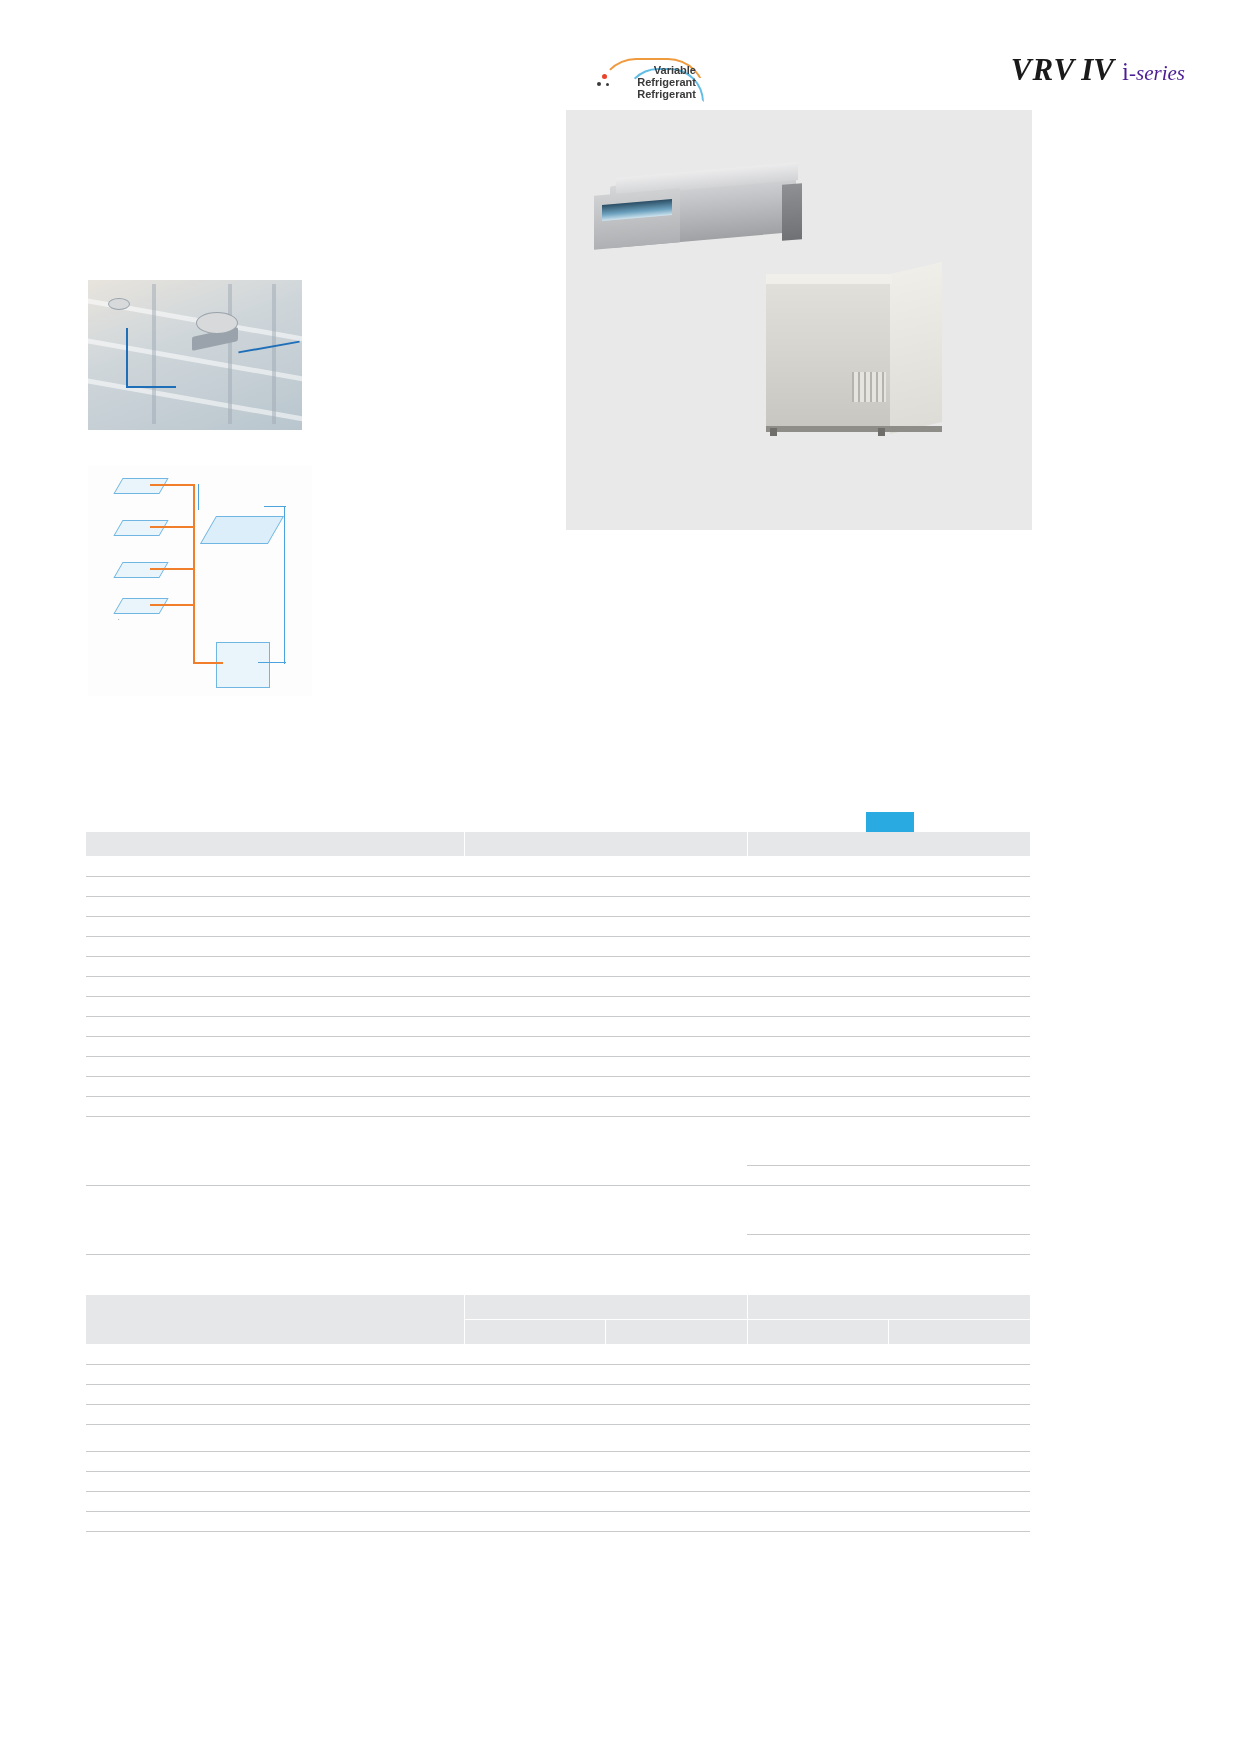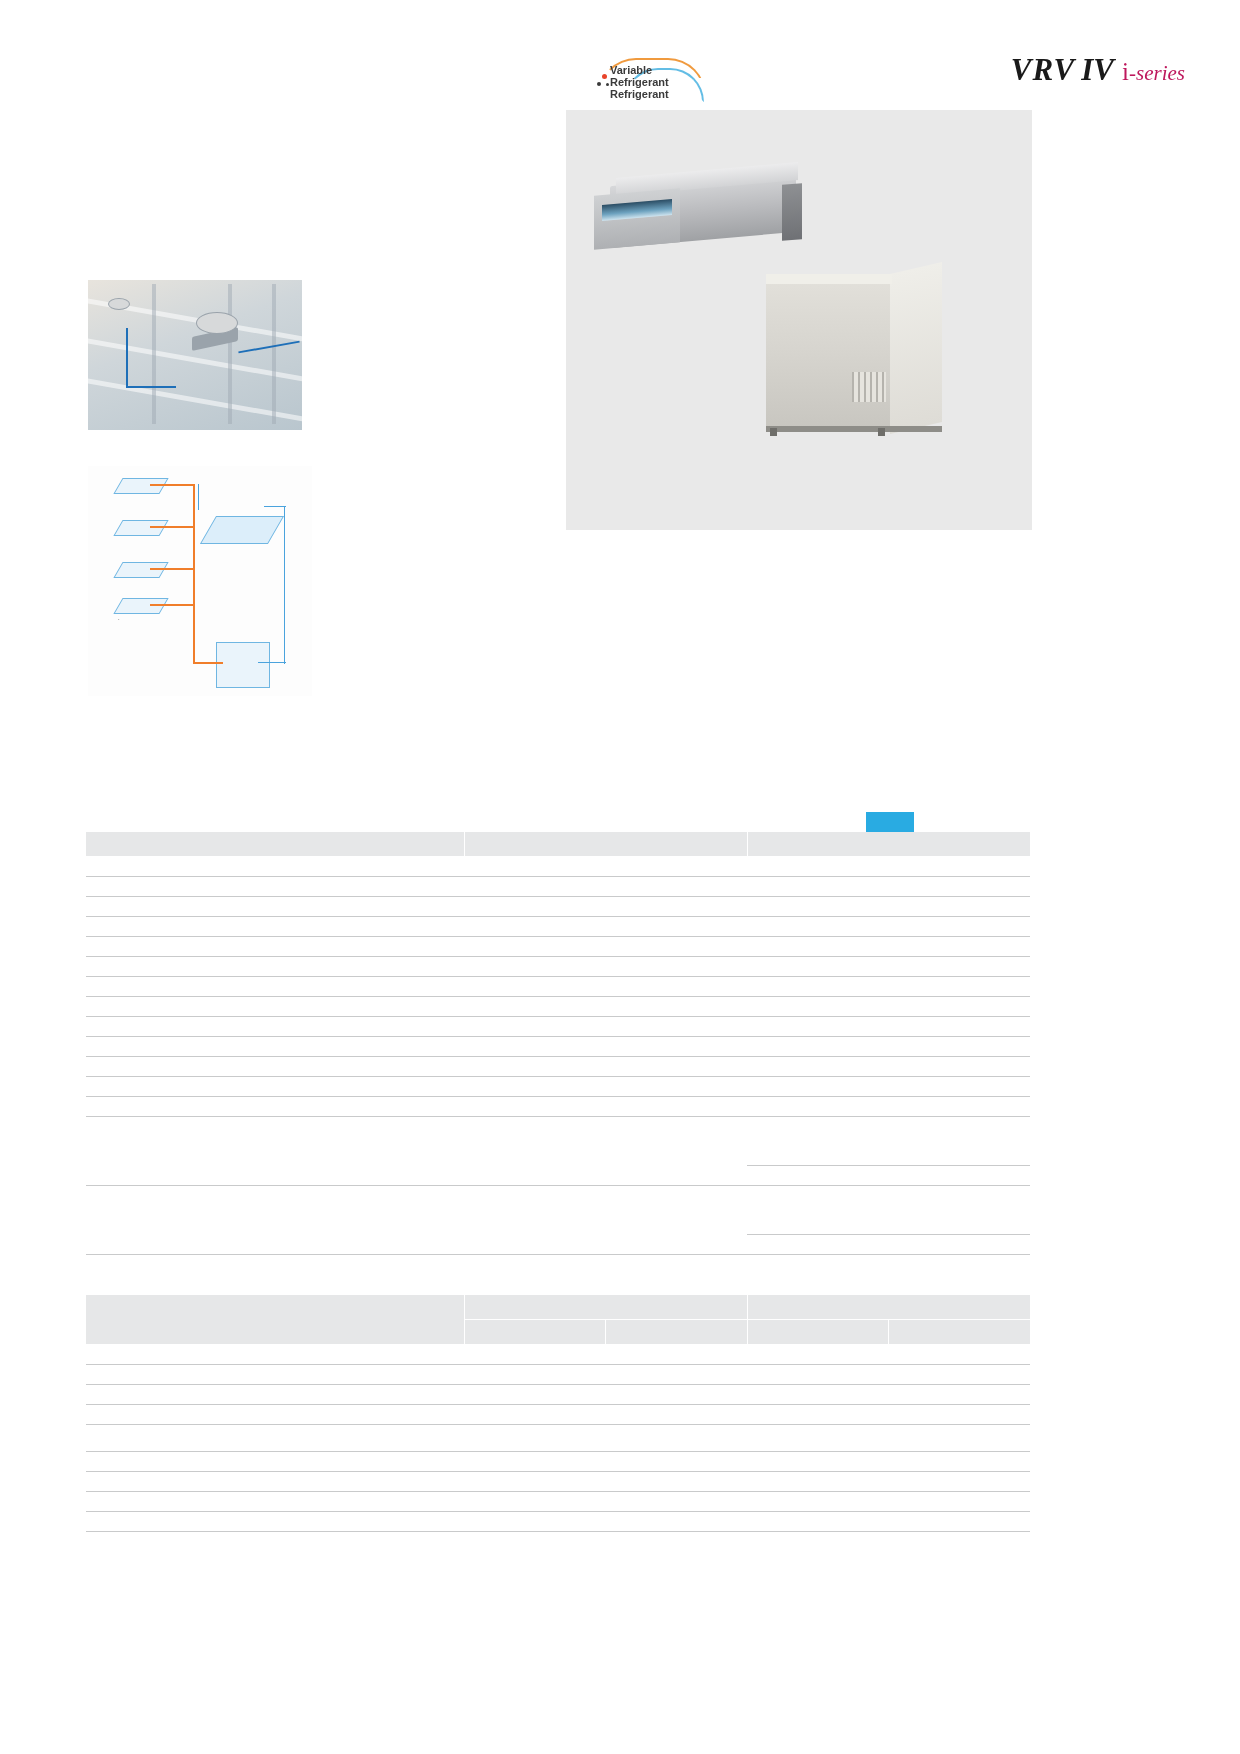--- a/index.html
+++ b/index.html
@@ -29,21 +29,21 @@
     height: 56px;
   }
   .vrt-logo .vrt-text {
     position: absolute;
     left: 16px;
     top: 8px;
     font-size: 11px;
     line-height: 12px;
     color: #3a3a3a;
     font-weight: bold;
-    text-align: left;
+    text-align: right;
     width: 86px;
   }
   .vrt-logo .vrt-arc {
     position: absolute;
     left: 4px;
     top: 2px;
     width: 104px;
     height: 34px;
     border: 2px solid #f09a3e;
     border-bottom-color: transparent;
@@ -87,21 +87,21 @@
     font-family: "Liberation Serif", serif;
     font-style: italic;
     font-weight: bold;
     font-size: 31px;
     color: #1a1a1a;
     margin-left: 6px;
   }
   .series-title .iser {
     font-family: "Liberation Serif", serif;
     font-size: 25px;
-    color: #be185d;
+    color: #4c1d95;
     margin-left: 8px;
   }
   .series-title .iser .sfx {
     font-style: italic;
     font-size: 21px;
   }
 
   
   .photo-panel {
     position: absolute;

